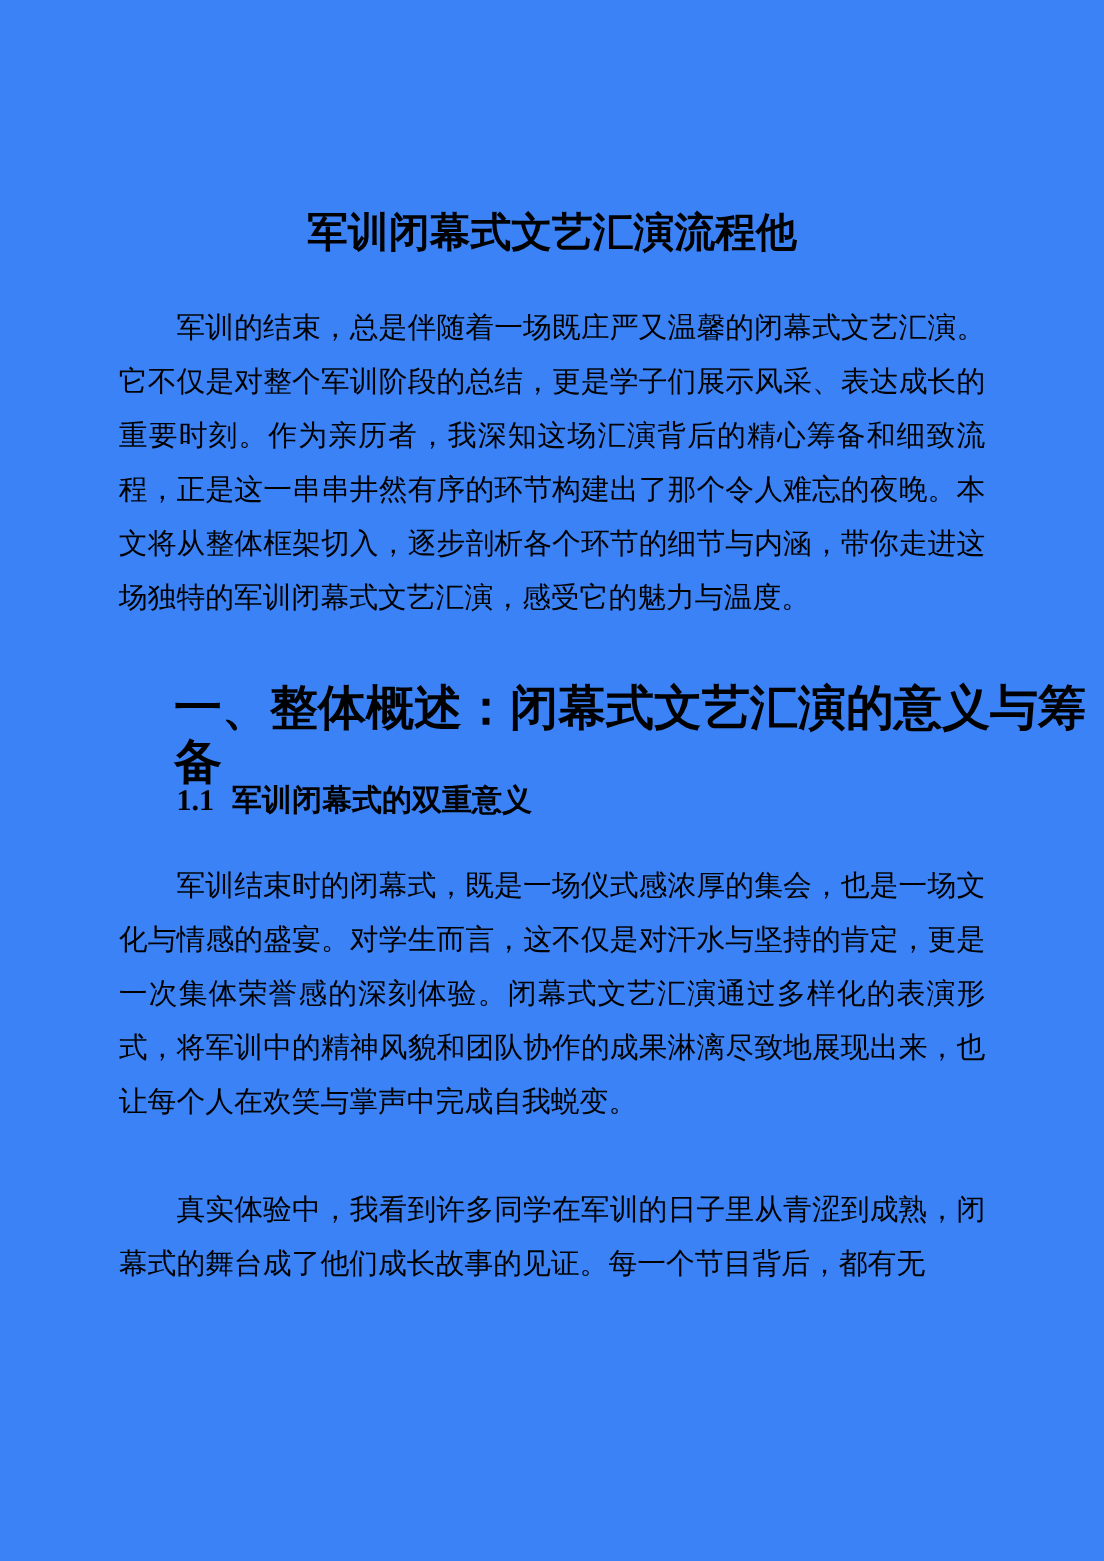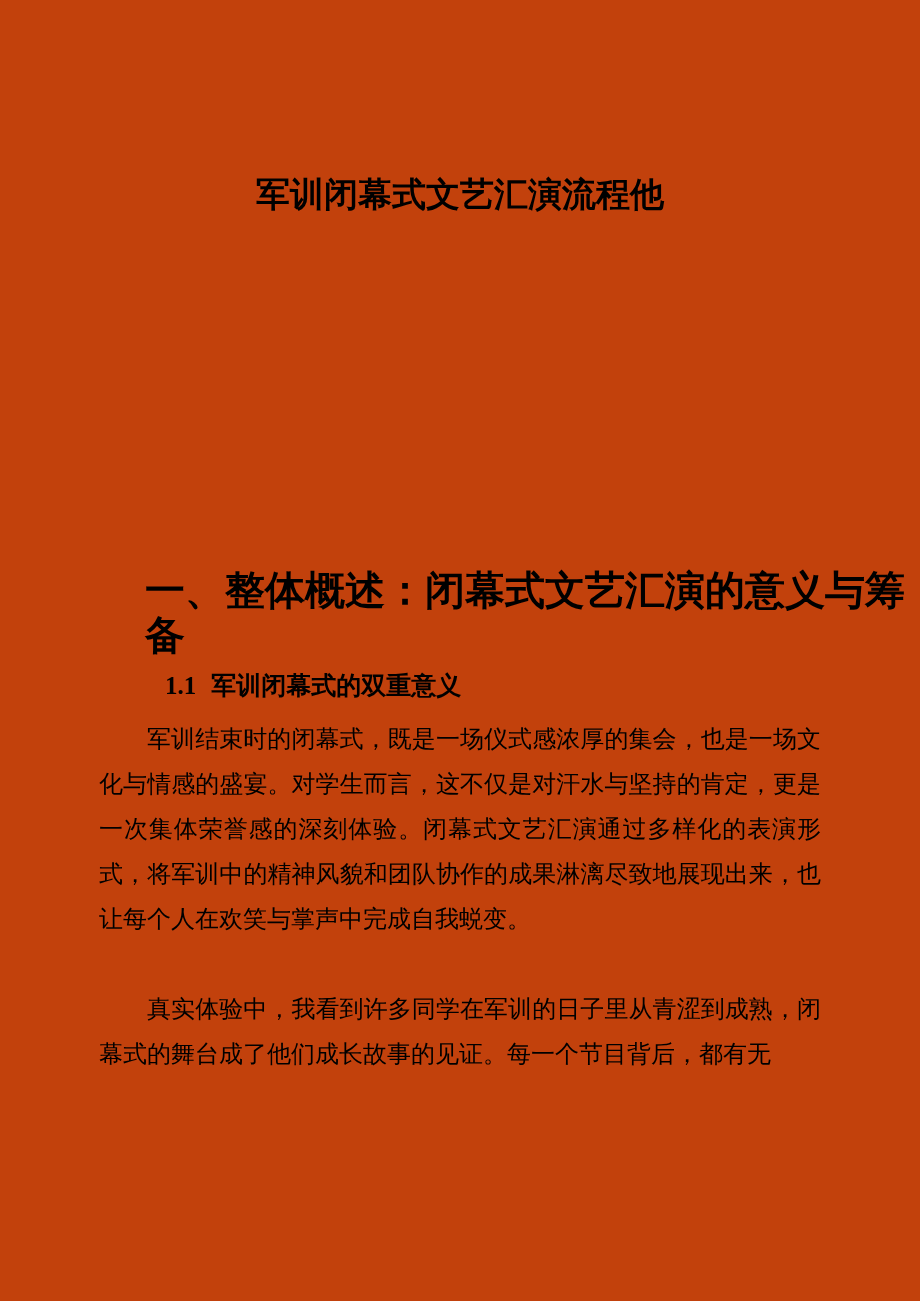--- a/index.html
+++ b/index.html
@@ -10,21 +10,21 @@
   body {
     width: 920px;
     height: 1301px;
     font-family: "Liberation Serif", serif;
     color: #000000;
   }
   .page {
     position: relative;
     width: 920px;
     height: 1301px;
-    background: #c2410c;
+    background: #3b82f6;
     overflow: hidden;
   }
   .doc-title {
     position: absolute;
     top: 171px;
     left: 0;
     width: 920px;
     margin: 0;
     text-align: center;
     font-family: "Liberation Sans", sans-serif;
@@ -54,21 +54,21 @@
     margin: 0;
     font-family: "Liberation Sans", sans-serif;
     font-weight: 700;
     font-size: 40px;
     line-height: 45px;
   }
   .subsection-heading {
     position: absolute;
     top: 648px;
     left: 147px;
-    margin: 18px;
+    margin: 0;
     font-size: 25px;
     line-height: 38px;
     font-weight: 700;
   }
   .subsection-number {
     font-family: "Liberation Serif", serif;
     font-weight: 700;
     margin-right: 15px;
   }
   .subsection-title {
@@ -76,20 +76,21 @@
     font-weight: 700;
   }
 </style>
 </head>
 <body>
 
 <div class="page">
 
   <h1 class="doc-title">军训闭幕式文艺汇演流程他</h1>
 
+  <p class="body-para" id="para-intro">军训的结束，总是伴随着一场既庄严又温馨的闭幕式文艺汇演。它不仅是对整个军训阶段的总结，更是学子们展示风采、表达成长的重要时刻。作为亲历者，我深知这场汇演背后的精心筹备和细致流程，正是这一串串井然有序的环节构建出了那个令人难忘的夜晚。本文将从整体框架切入，逐步剖析各个环节的细节与内涵，带你走进这场独特的军训闭幕式文艺汇演，感受它的魅力与温度。</p>
 
   <h2 class="section-heading">一、整体概述：闭幕式文艺汇演的意义与筹备</h2>
 
   <h3 class="subsection-heading">
     <span class="subsection-number">1.1</span><span class="subsection-title">军训闭幕式的双重意义</span>
   </h3>
 
   <p class="body-para" id="para-sub-1">军训结束时的闭幕式，既是一场仪式感浓厚的集会，也是一场文化与情感的盛宴。对学生而言，这不仅是对汗水与坚持的肯定，更是一次集体荣誉感的深刻体验。闭幕式文艺汇演通过多样化的表演形式，将军训中的精神风貌和团队协作的成果淋漓尽致地展现出来，也让每个人在欢笑与掌声中完成自我蜕变。</p>
 
   <p class="body-para" id="para-sub-2">真实体验中，我看到许多同学在军训的日子里从青涩到成熟，闭幕式的舞台成了他们成长故事的见证。每一个节目背后，都有无</p>

